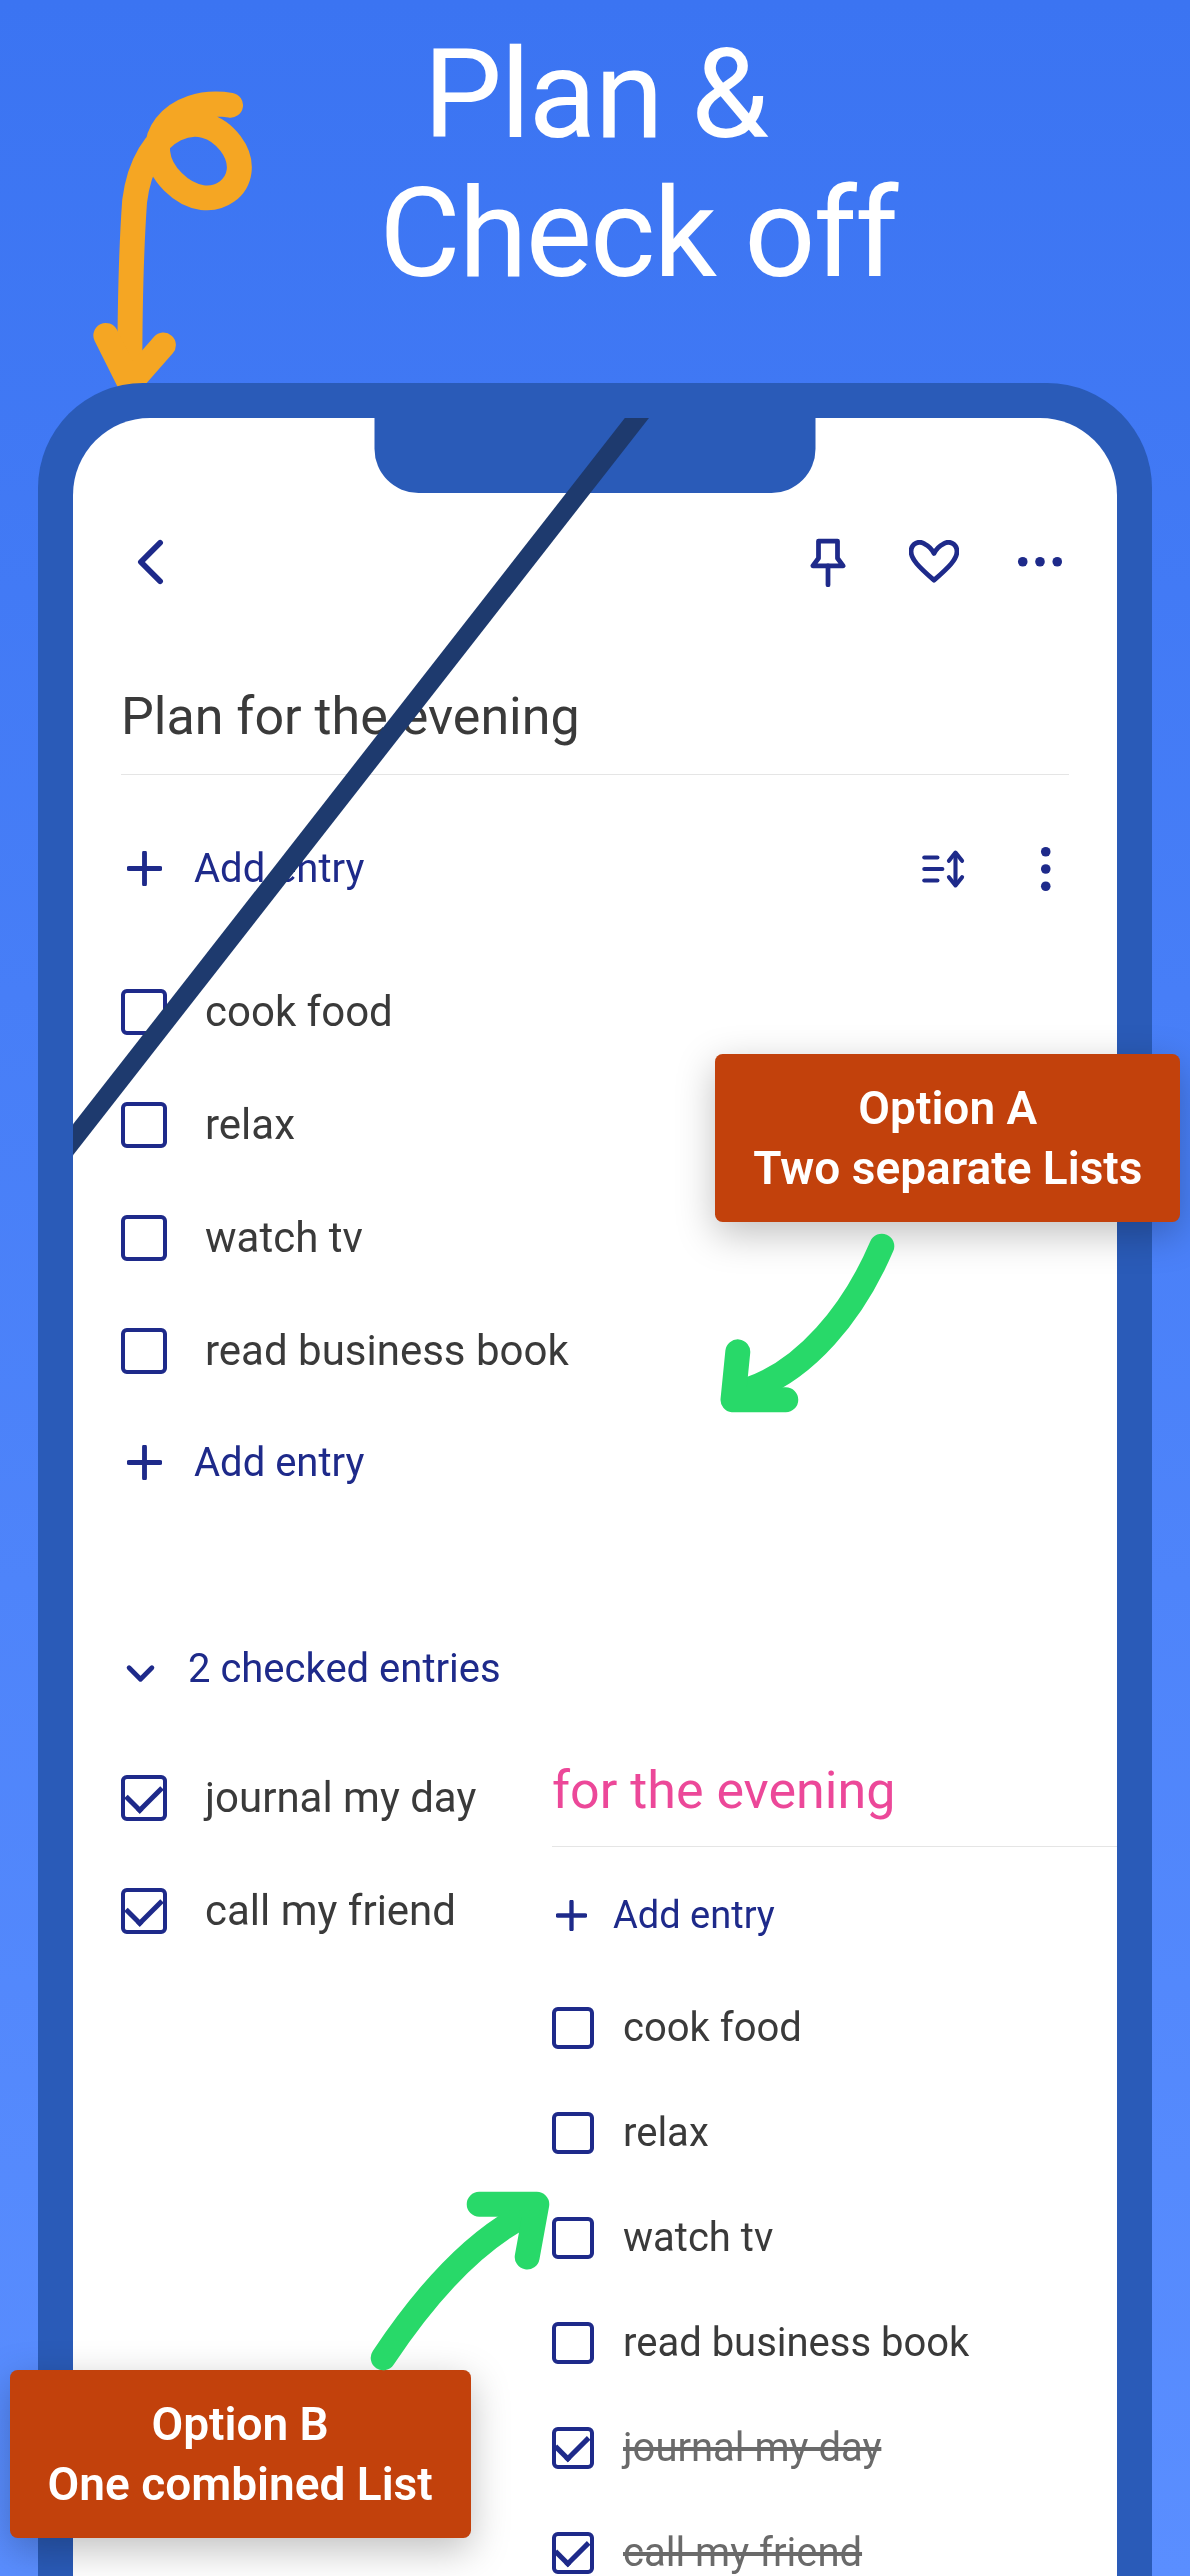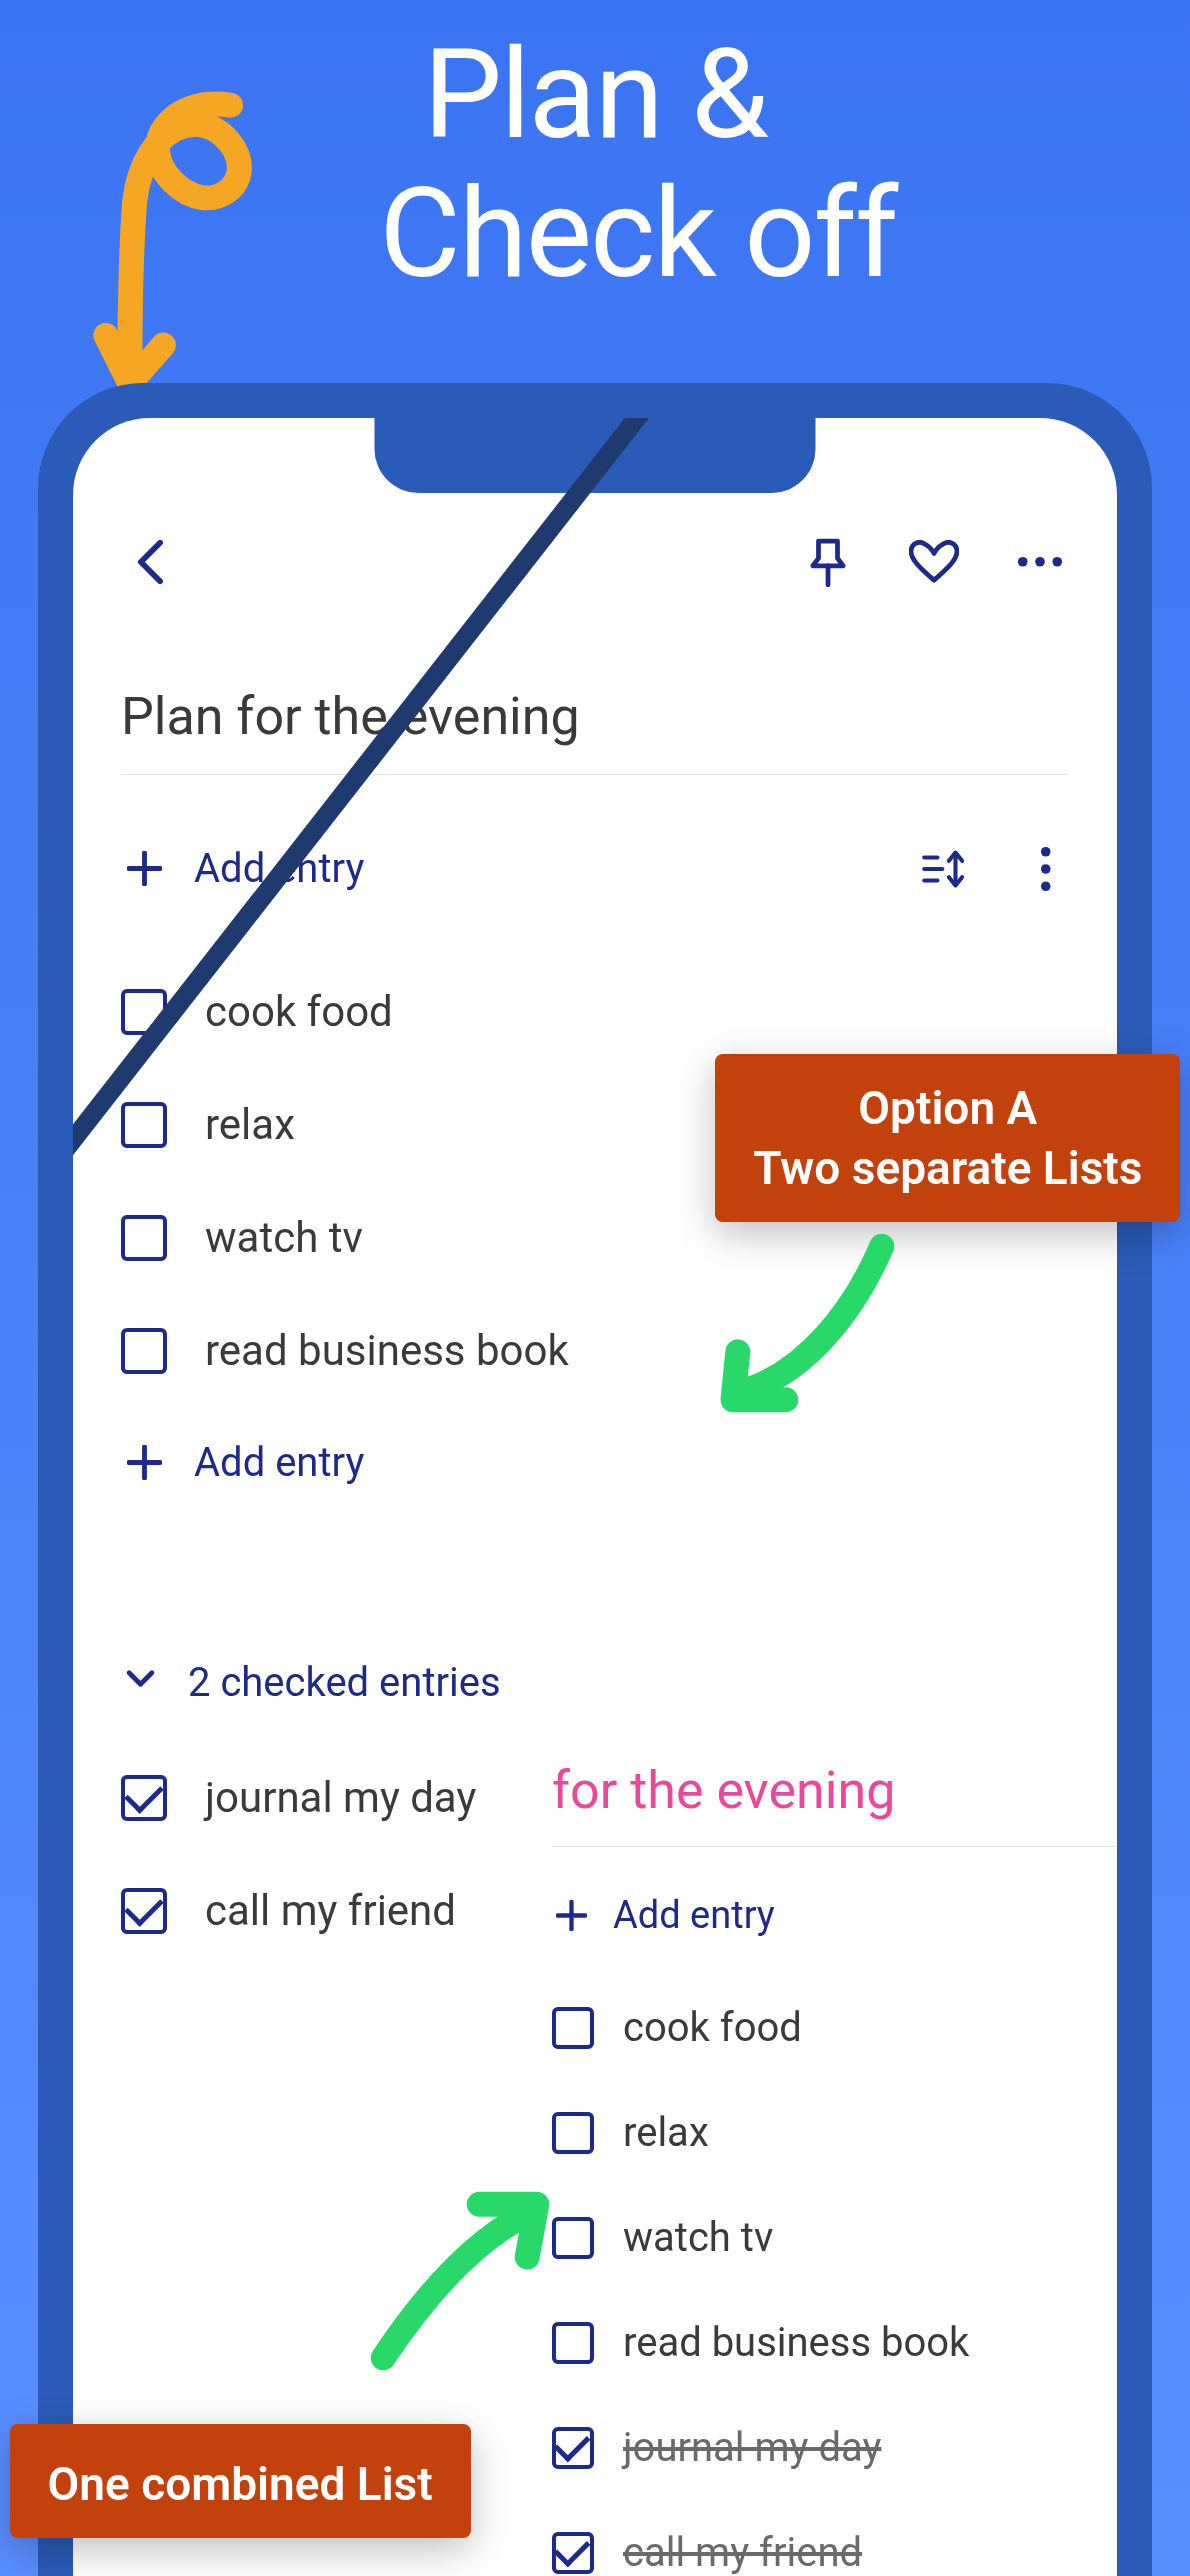--- a/index.html
+++ b/index.html
@@ -170,25 +170,24 @@
     position: absolute;
     top: 1006px;
     left: 48px;
   }
 
   .checked-header {
     position: absolute;
     top: 1227px;
     left: 48px;
     display: flex;
-    align-items: flex-start;
+    align-items: flex-end;
     gap: 29px;
     color: #1e2a8a;
     font-size: 40px;
-    margin-top: 14px;
   }
   .chevron-icon {
     width: 38px;
     height: 38px;
     display: flex;
     align-items: center;
     justify-content: center;
   }
 
   .checked-list {
@@ -461,20 +460,21 @@
     </div>
 
   </div>
 </div>
 
 <div class="option-tag option-a">
   <div class="opt-t1">Option A</div>
   <div class="opt-t2">Two separate Lists</div>
 </div>
 <div class="option-tag option-b">
+  <div class="opt-t1">Option B</div>
   <div class="opt-t2">One combined List</div>
 </div>
 
 <div class="green-arrow a">
   <svg viewBox="0 0 200 200" width="192" height="192">
     <path d="M 180 20 C 150 90, 100 150, 40 170" fill="none" stroke="#28d969" stroke-width="26" stroke-linecap="round"></path>
     <path d="M 30 130 L 25 180 L 80 180" fill="none" stroke="#28d969" stroke-width="26" stroke-linecap="round" stroke-linejoin="round"></path>
   </svg>
 </div>
 <div class="green-arrow b">

